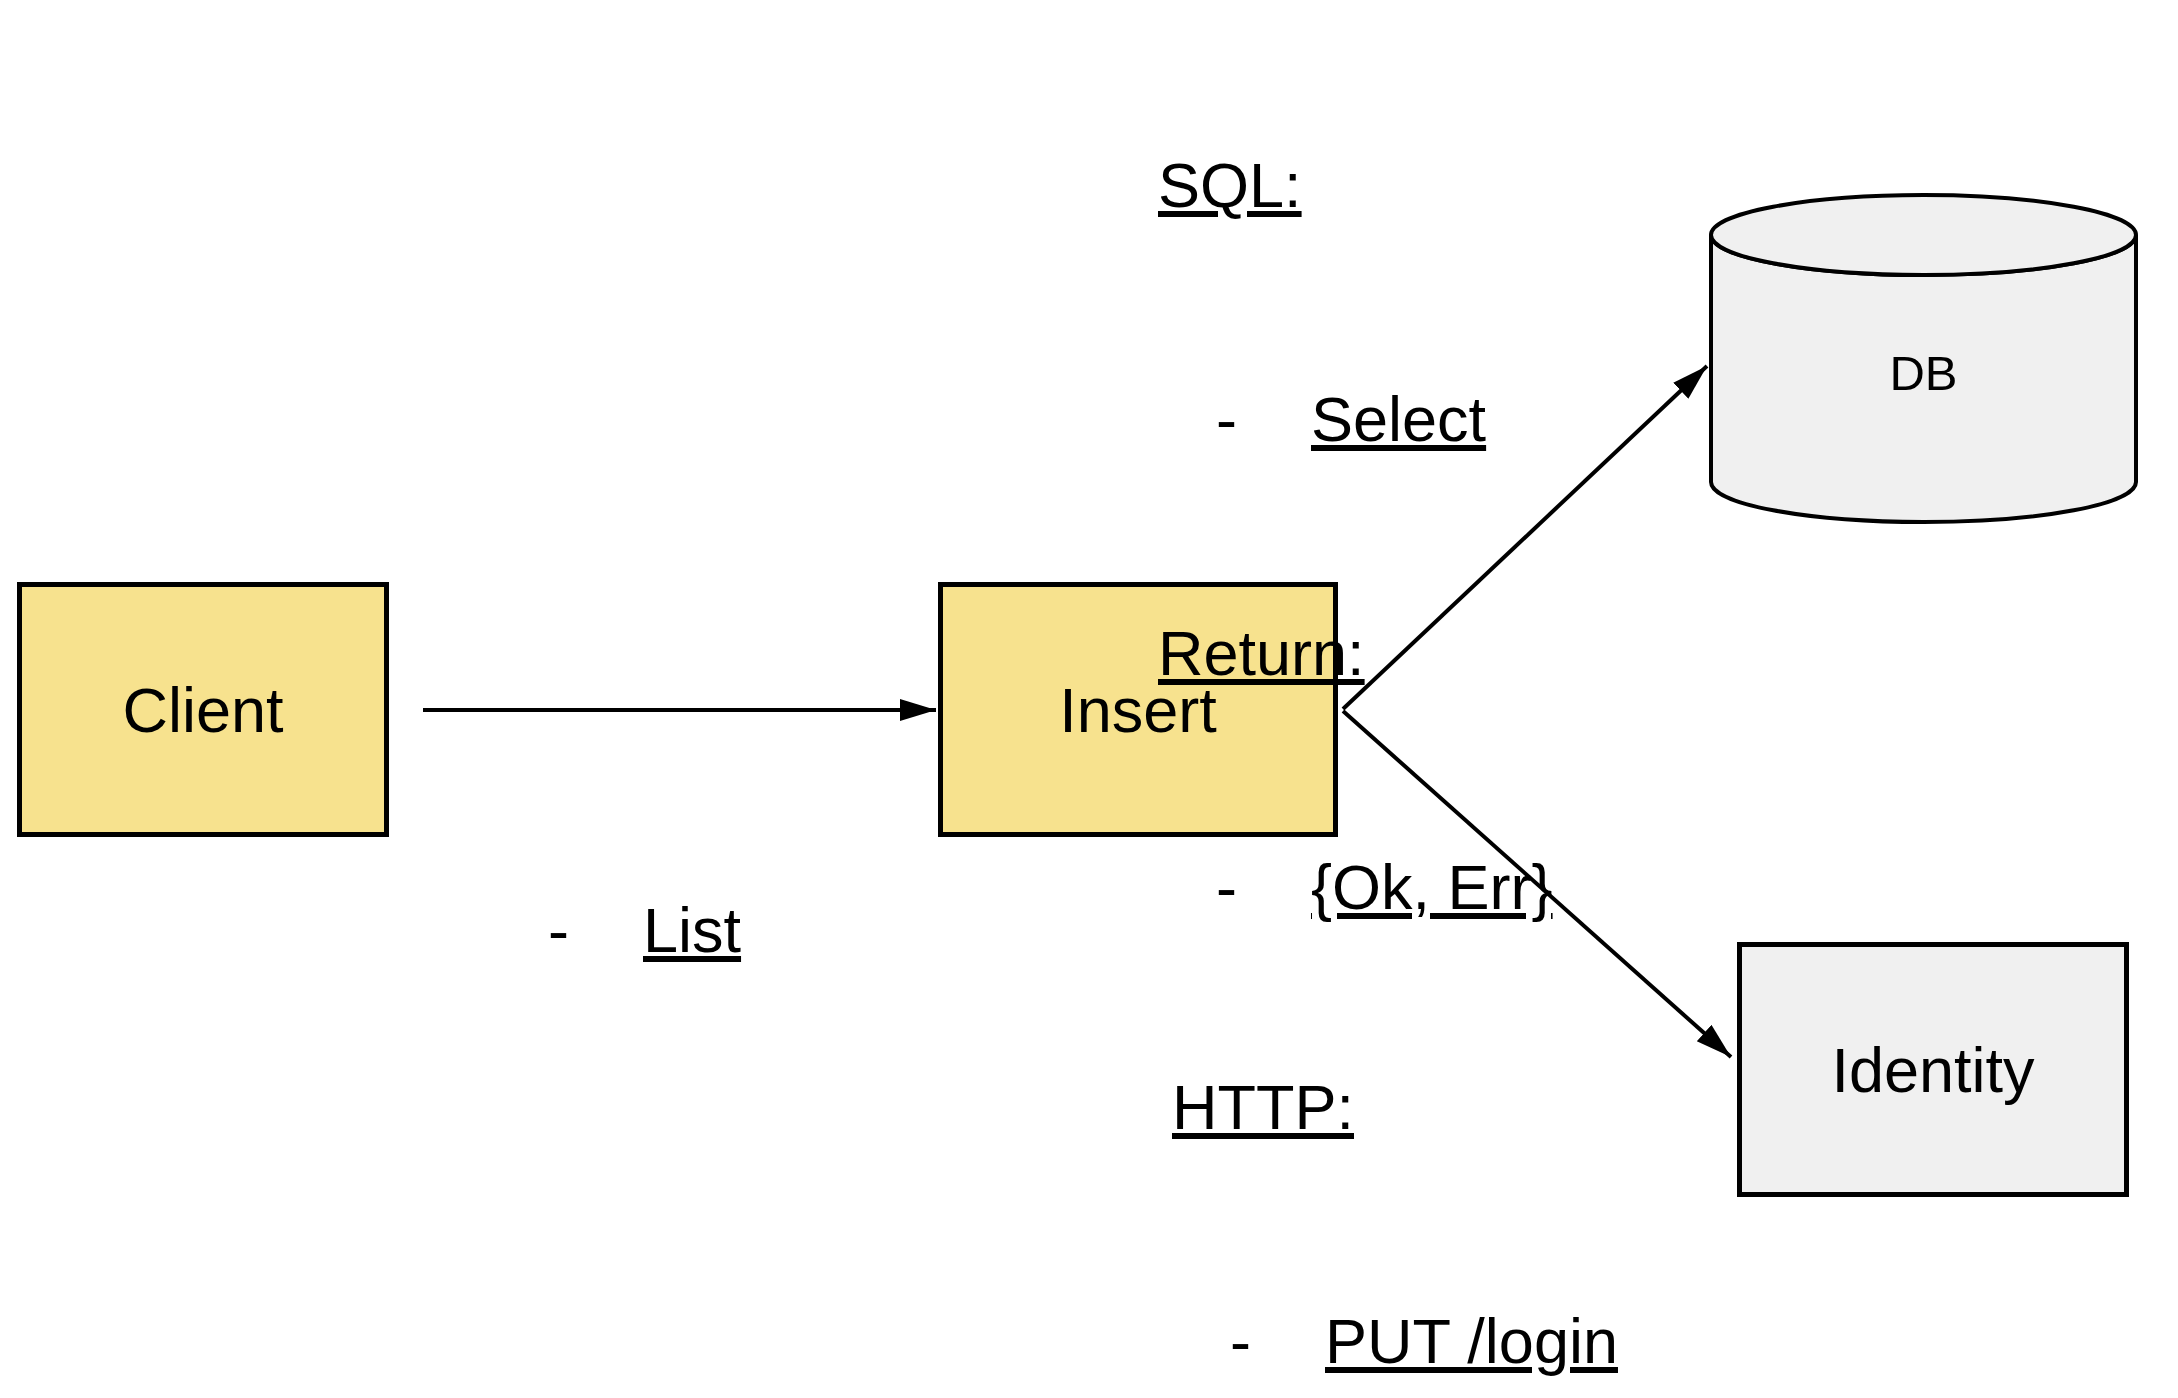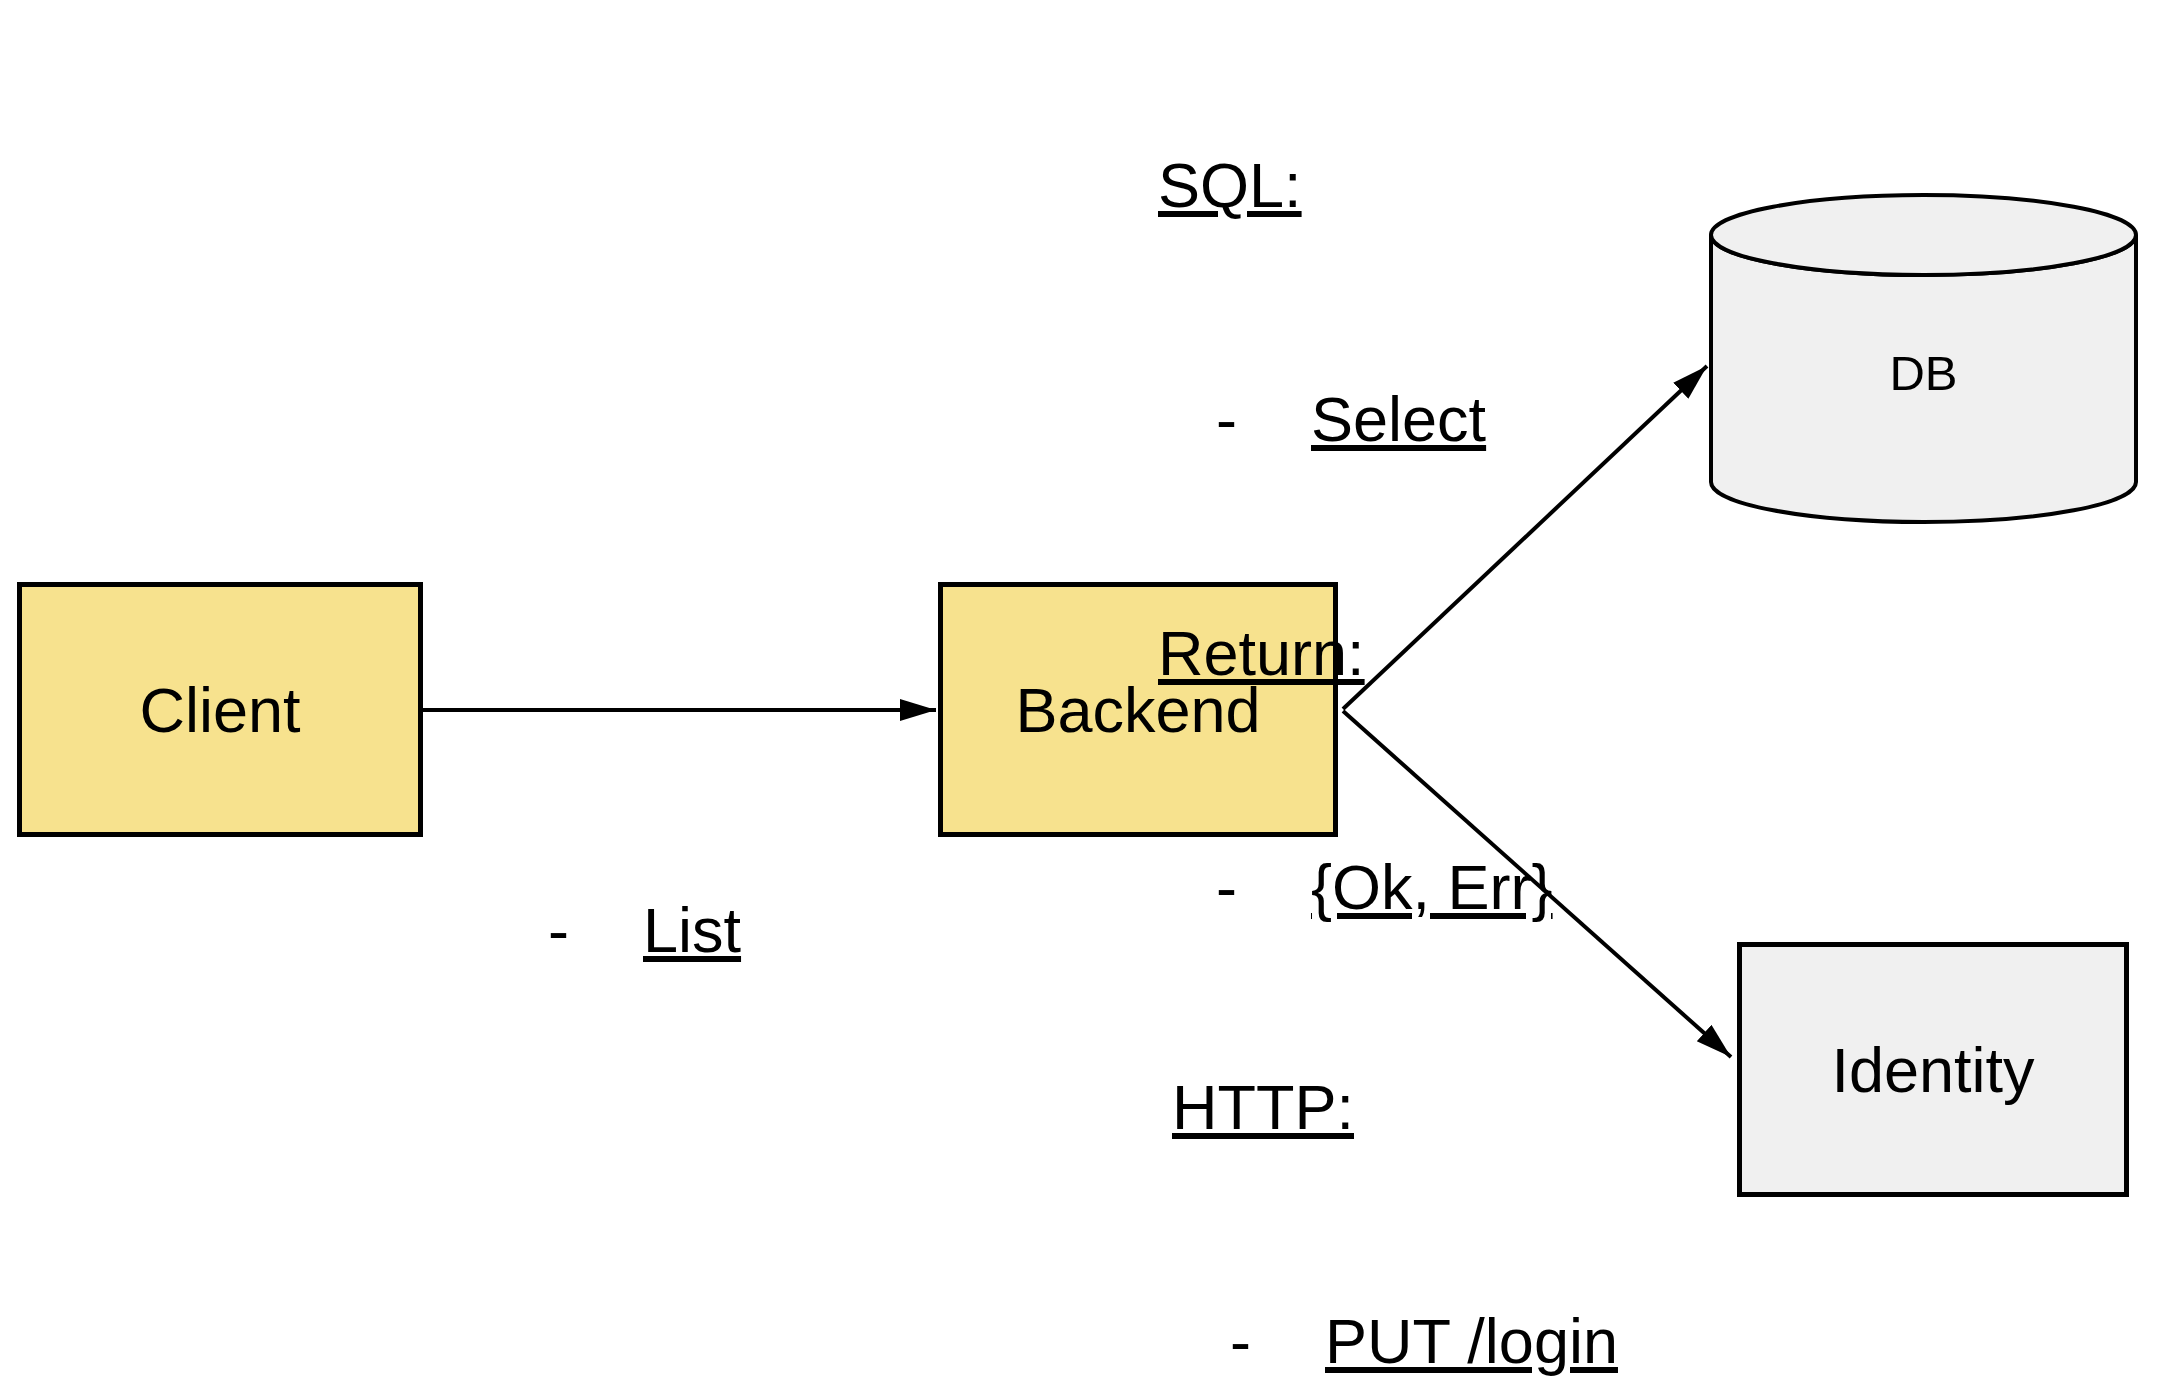--- a/index.html
+++ b/index.html
@@ -24,21 +24,21 @@
     display: flex;
     flex-direction: column;
     align-items: center;
     justify-content: center;
     text-align: center;
     font-size: 63px;
     line-height: 76px;
   }
   .box.process { background: #F7E28E; }
   .box.storage { background: #F0F0F0; }
-  .client  { left: 17px;   top: 582px; width: 406px; height: 255px; text-align: center; }
+  .client  { left: 17px;   top: 582px; width: 372px; height: 255px; text-align: center; }
   .backend { left: 938px;  top: 582px; width: 400px; height: 255px; }
   .idp     { left: 1737px; top: 942px; width: 392px; height: 255px; }
   .dblabel {
     position: absolute;
     left: 1711px; top: 249px; width: 425px; height: 247px;
     display: flex; align-items: center; justify-content: center;
     font-size: 49px;
   }
   .note {
     position: absolute;
@@ -75,21 +75,21 @@
       <path d="M 1711 235 L 1711 482 A 212.5 40 0 0 0 2136 482 L 2136 235 A 212.5 40 0 0 1 1711 235 Z" fill="#F0F0F0" stroke="#000000" stroke-width="4"></path>
       <ellipse cx="1923.5" cy="235" rx="212.5" ry="40" fill="#F0F0F0" stroke="#000000" stroke-width="4"></ellipse>
     </g>
   </svg>
 
   <div class="box process client">
     <span>Client</span>
   </div>
 
   <div class="box process backend">
-    <span>Backend</span>
+    <span>Insert</span>
   </div>
 
   <div class="dblabel">DB</div>
 
   <div class="box storage idp">
     <span>Identity</span>
   </div>
 
   <div class="note sql-note">
     <div class="nline head">SQL:</div>

